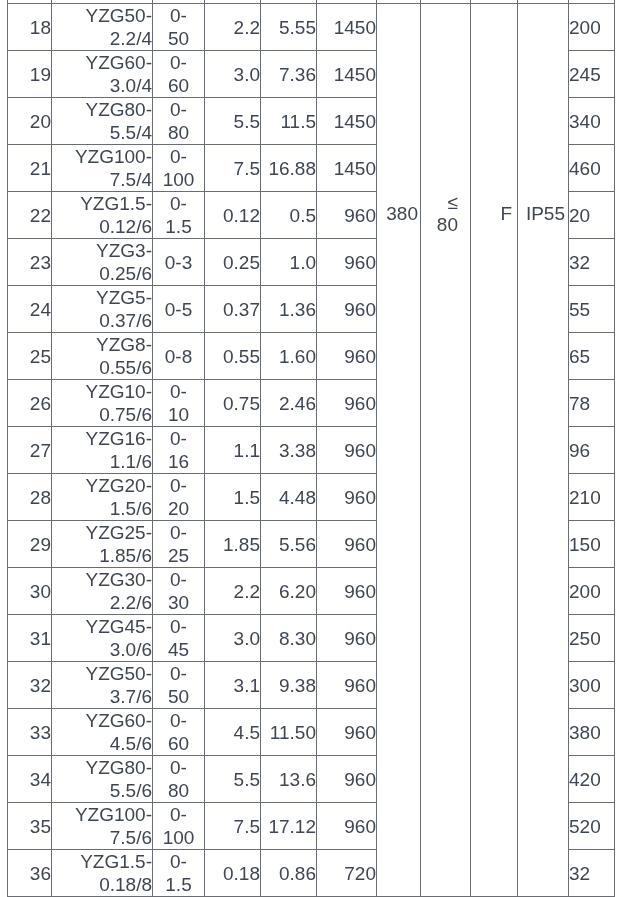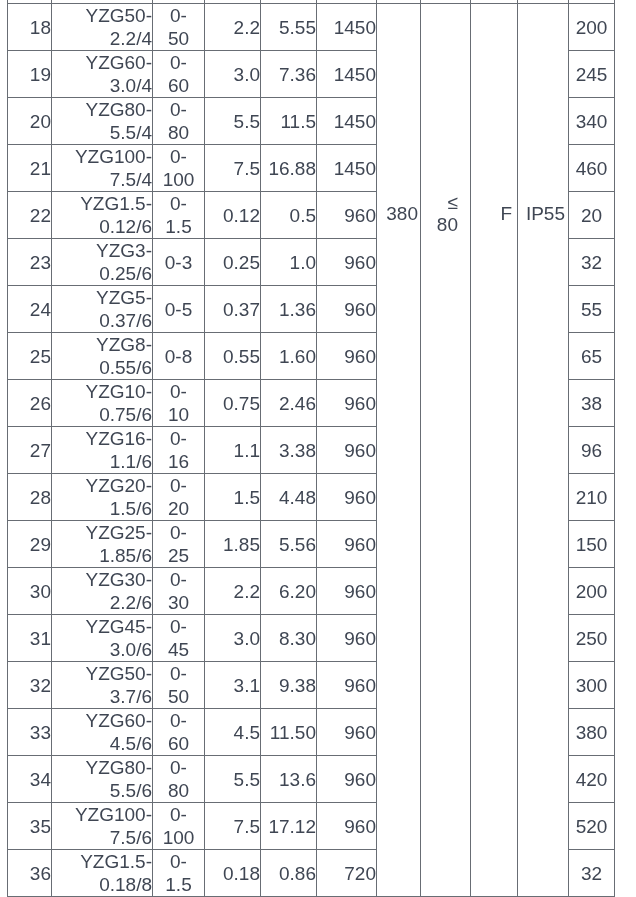--- a/index.html
+++ b/index.html
@@ -52,21 +52,21 @@
     font-size:19px;
     line-height:23px;
     vertical-align:middle;
     overflow:hidden;
     color:var(--text);
   }
   td.c-no{text-align:right;padding-right:4px;}
   td.c-model{text-align:right;white-space:pre-line;}
   td.c-range{text-align:center;white-space:pre-line;}
   td.c-num{text-align:right;padding-right:4px;}
-  td.c-weight{text-align:center;padding-right:6px;}
+  td.c-weight{text-align:left;padding-right:6px;}
   td.c-merged{position:relative;}
   .mlabel{
     position:absolute;
     top:210px;
     transform:translateY(-50%);
     line-height:22px;
     text-align:right;
     white-space:pre-line;
   }
   .lbl-voltage{right:2px;}
@@ -196,21 +196,21 @@
         </tr>
     <tr>
           <td class="c-no">26</td>
           <td class="c-model">YZG10-
 0.75/6</td>
           <td class="c-range">0-
 10</td>
           <td class="c-num">0.75</td>
           <td class="c-num">2.46</td>
           <td class="c-num">960</td>
-          <td class="c-num c-weight">38</td>
+          <td class="c-num c-weight">78</td>
         </tr>
     <tr>
           <td class="c-no">27</td>
           <td class="c-model">YZG16-
 1.1/6</td>
           <td class="c-range">0-
 16</td>
           <td class="c-num">1.1</td>
           <td class="c-num">3.38</td>
           <td class="c-num">960</td>

